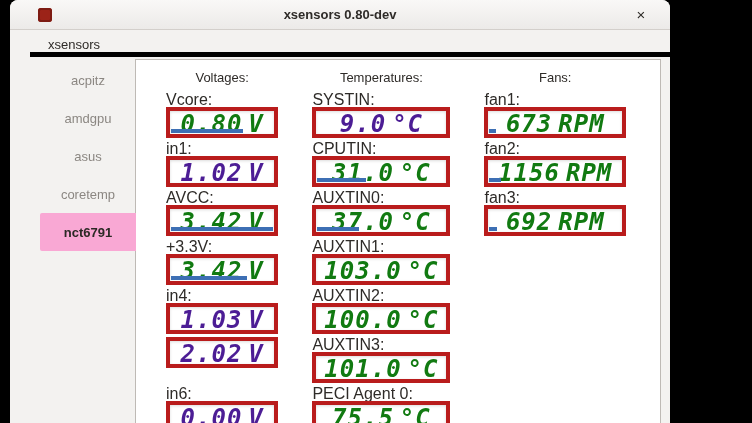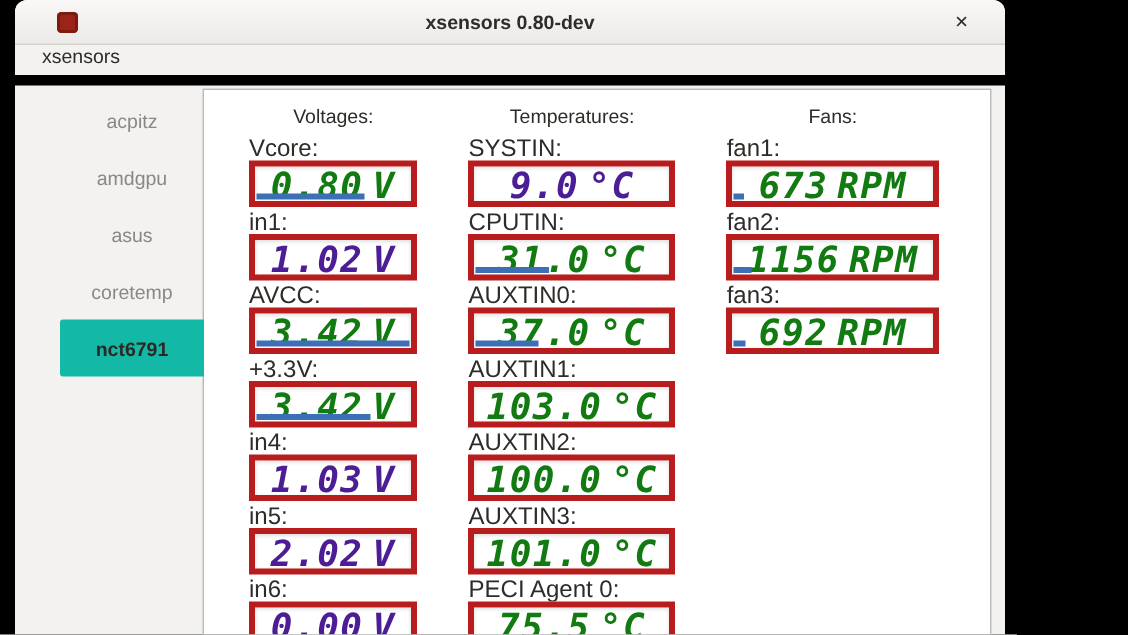--- a/index.html
+++ b/index.html
@@ -19,29 +19,29 @@
     position:relative; height:30px;
     background:linear-gradient(#f9f8f7,#eceae8);
     border-bottom:1px solid #d3cfcb;
     display:flex; align-items:center; justify-content:center;
   }
   .app-icon { position:absolute; left:28px; top:8px; width:14px; height:14px;
     background:#9c2318; border-radius:3px; box-shadow:inset 0 0 0 2px #7d1b12; }
   .title { font-size:13px; font-weight:bold; }
   .close { position:absolute; right:18px; top:4px; width:22px; height:22px;
     text-align:center; line-height:21px; font-size:15px; cursor:pointer; }
-  .menurow { height:27px; border-bottom:7px solid #000000; display:flex; align-items:flex-start; }
+  .menurow { height:27px; border-bottom:5px solid #000000; display:flex; align-items:flex-end;margin-left:20px; }
   .menu-item { padding:0 18px; font-size:13px; cursor:pointer; }
   .content { position:absolute; top:57px; left:0; right:0; bottom:0; }
   .sidebar { position:absolute; left:0; top:0; width:125px; height:100%; z-index:3; }
   .tab { width:96px; margin-left:30px; height:38px;
     display:flex; align-items:center; justify-content:center;
     font-size:13px; color:#8b8782; cursor:pointer; }
   .tab:first-child { margin-top:4px; }
-  .tab.selected { background:#14b8a6; color:#2c2925; font-weight:bold; border-radius:2px 0 0 2px; }
+  .tab.selected { background:#f9a8d4; color:#2c2925; font-weight:bold; border-radius:2px 0 0 2px; }
   .panel { position:absolute; left:125px; right:9px; top:2px; height:430px;
     background:#fff; border:1px solid #bebab5; z-index:1; }
   .columns { display:flex; padding-left:30px; }
   .col { margin-right:34px; }
   .col:nth-child(1) { width:131px; }
   .col:nth-child(2) { width:161px; }
   .col:nth-child(3) { width:165px; }
   .col-header { margin-top:10px; height:16px; margin-bottom:6px; text-align:center; font-size:13px; }
   .sensor { height:49px; }
   .s-label { height:15px; line-height:15px; font-size:16px; white-space:nowrap; }
@@ -127,21 +127,20 @@
 
   <div class="sensor">
     <div class="s-label">in4:</div>
     <div class="s-box">
       <span class="lcd" data-color="red"><span>1.03</span><span class="unit">V</span></span>
       <div class="pbar" style="width: 0%;"></div>
     </div>
   </div>
 
   <div class="sensor">
-    <div class="s-label">in5:</div>
     <div class="s-box">
       <span class="lcd" data-color="red"><span>2.02</span><span class="unit">V</span></span>
       <div class="pbar" style="width: 0%;"></div>
     </div>
   </div>
 
   <div class="sensor">
     <div class="s-label">in6:</div>
     <div class="s-box">
       <span class="lcd" data-color="red"><span>0.00</span><span class="unit">V</span></span>

